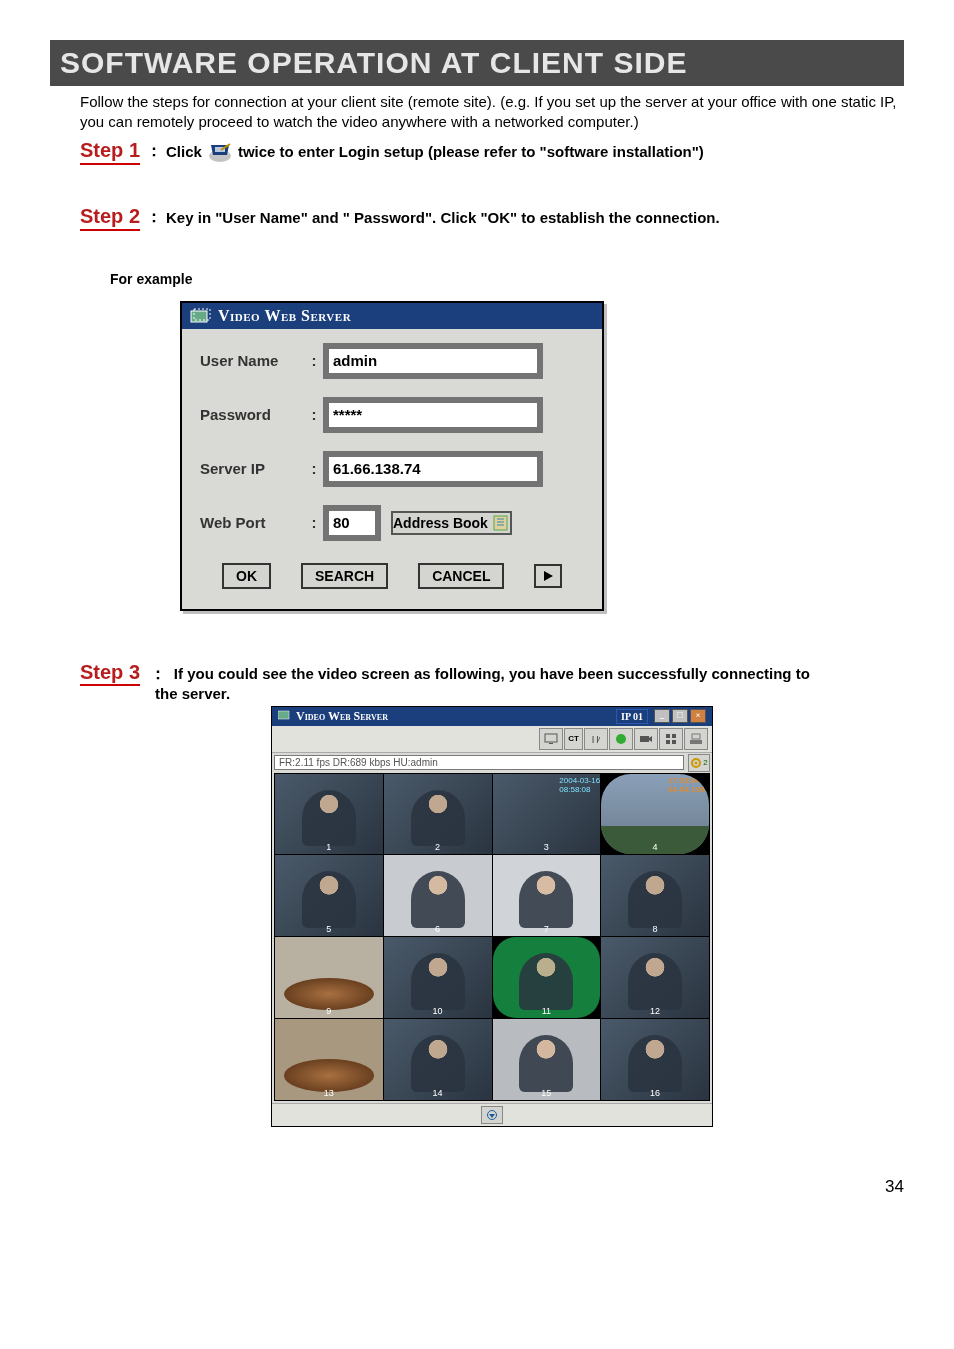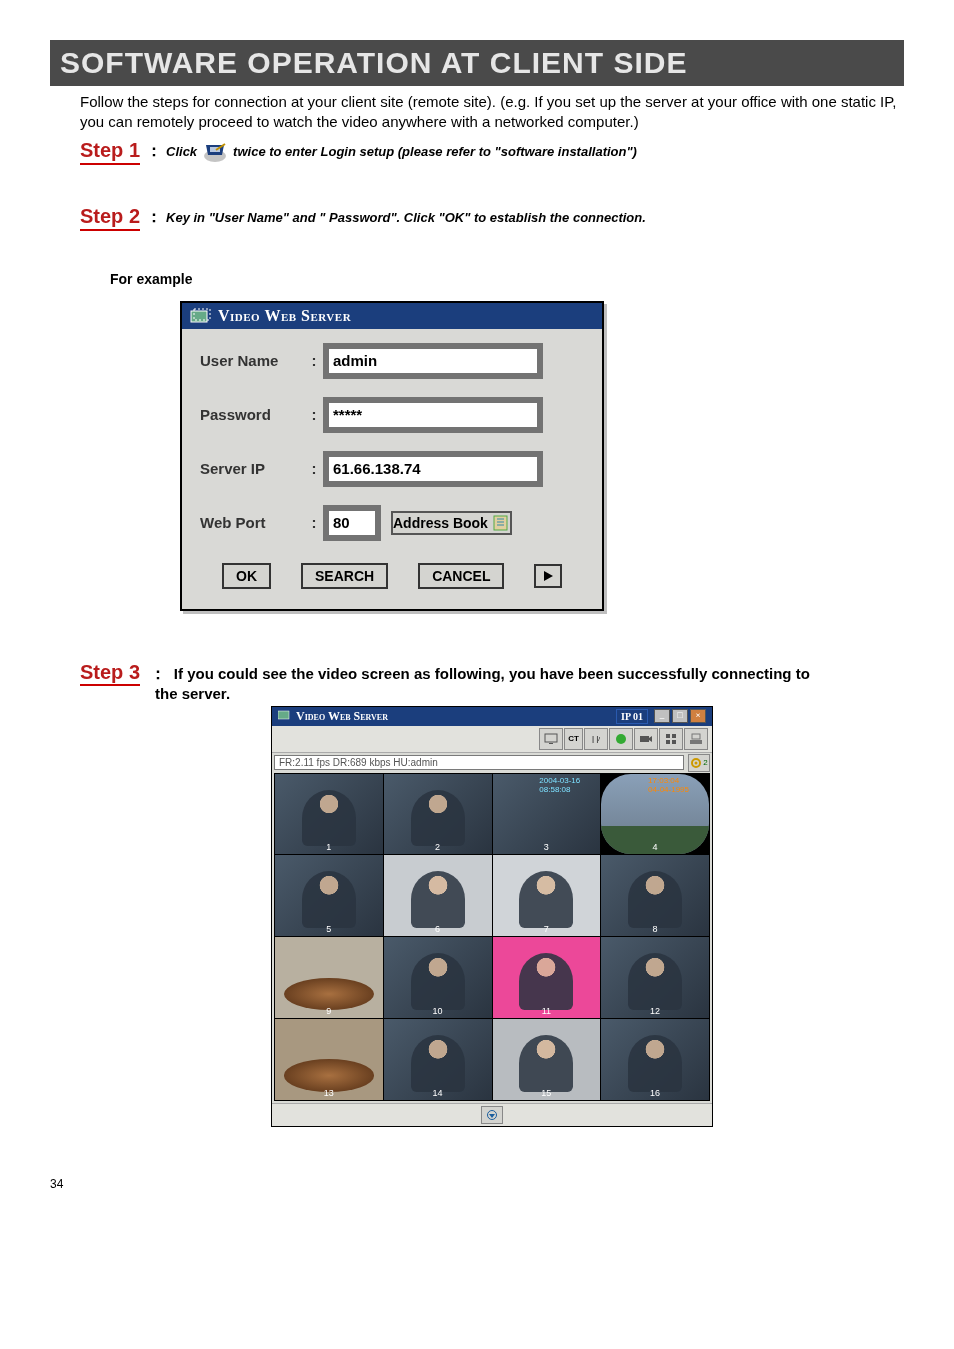--- a/index.html
+++ b/index.html
@@ -40,22 +40,21 @@
     padding-bottom: 1px;
     font-family: Arial Black, Arial, sans-serif;
   }
   .colon-bold {
     font-weight: 900;
     margin: 0 4px 0 6px;
     font-size: 16px;
   }
   .step-text {
     font-weight: bold;
-    font-size: 13px;
-    font-style: italic;
+    font-size: 15px;
   }
   .launcher-icon {
     width: 24px;
     height: 22px;
     display: inline-block;
     vertical-align: middle;
     margin: 0 6px;
   }
   .example-label {
     font-weight: bold;
@@ -237,21 +236,21 @@
     margin: 0 2px;
   }
   .cell {
     aspect-ratio: 4/3;
     background: linear-gradient(135deg,#4a5a6a,#2a3440);
     position: relative;
     overflow: hidden;
   }
   .cell .overlay-text {
     position: absolute;
-    top: 2px; right: 20px;
+    top: 2px; right: 0;
     font-size: 8px;
     color: #7de0ff;
   }
   .cell .num {
     position: absolute;
     bottom: 2px; left: 50%;
     transform: translateX(-50%);
     font-size: 9px;
     color: #fff;
   }
@@ -283,22 +282,22 @@
     display: flex;
     justify-content: center;
     border-top: 1px solid #aaa;
     margin-top: 2px;
   }
   .drop-btn {
     width: 20px; height: 16px; border: 1px solid #888; background:#d4d4d0;
     display:flex;align-items:center;justify-content:center;
   }
   .page-num {
-    text-align: left;
-    font-size: 12px;
+    text-align: right;
+    font-size: 17px;
     margin-top: 50px;
   }
 </style>
 </head>
 <body>
 
 <div class="title-bar">
   <span>SOFTWARE OPERATION AT CLIENT SIDE</span>
 </div>
 
@@ -479,21 +478,21 @@
         </div>
       <div class="cell cell-person">
           <span class="num">8</span>
         </div>
       <div class="cell cell-meeting" style="background:#b8b0a0;">
           <span class="num">9</span>
         </div>
       <div class="cell cell-person">
           <span class="num">10</span>
         </div>
-      <div class="cell cell-person" style="background:#ec4899;">
+      <div class="cell cell-person" style="background:#15803d;border-radius:23px;">
           <span class="num">11</span>
         </div>
       <div class="cell cell-person">
           <span class="num">12</span>
         </div>
       <div class="cell cell-meeting" style="background:#a89880;">
           <span class="num">13</span>
         </div>
       <div class="cell cell-person">
           <span class="num">14</span>

